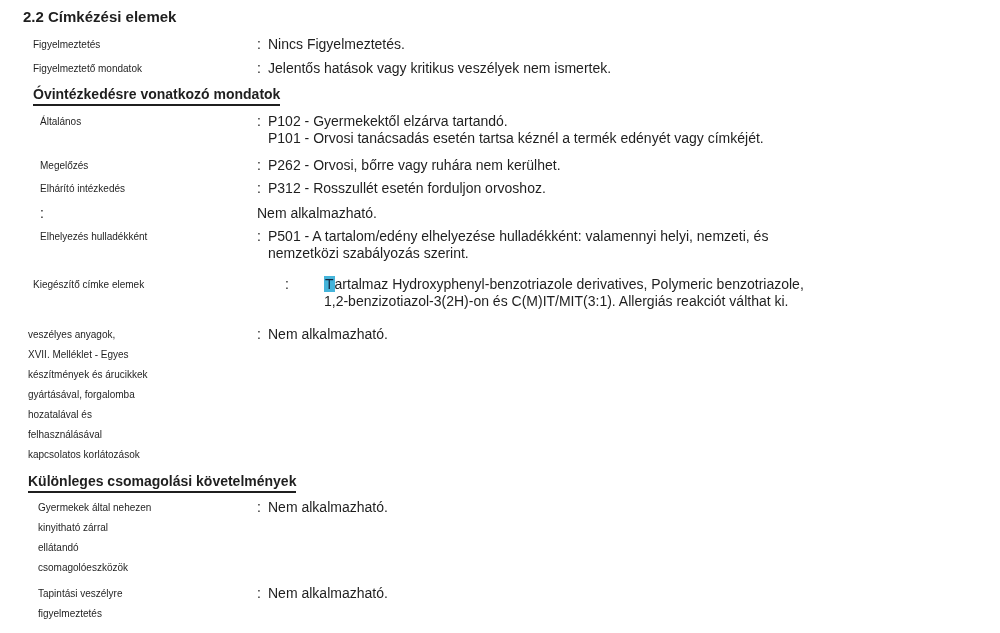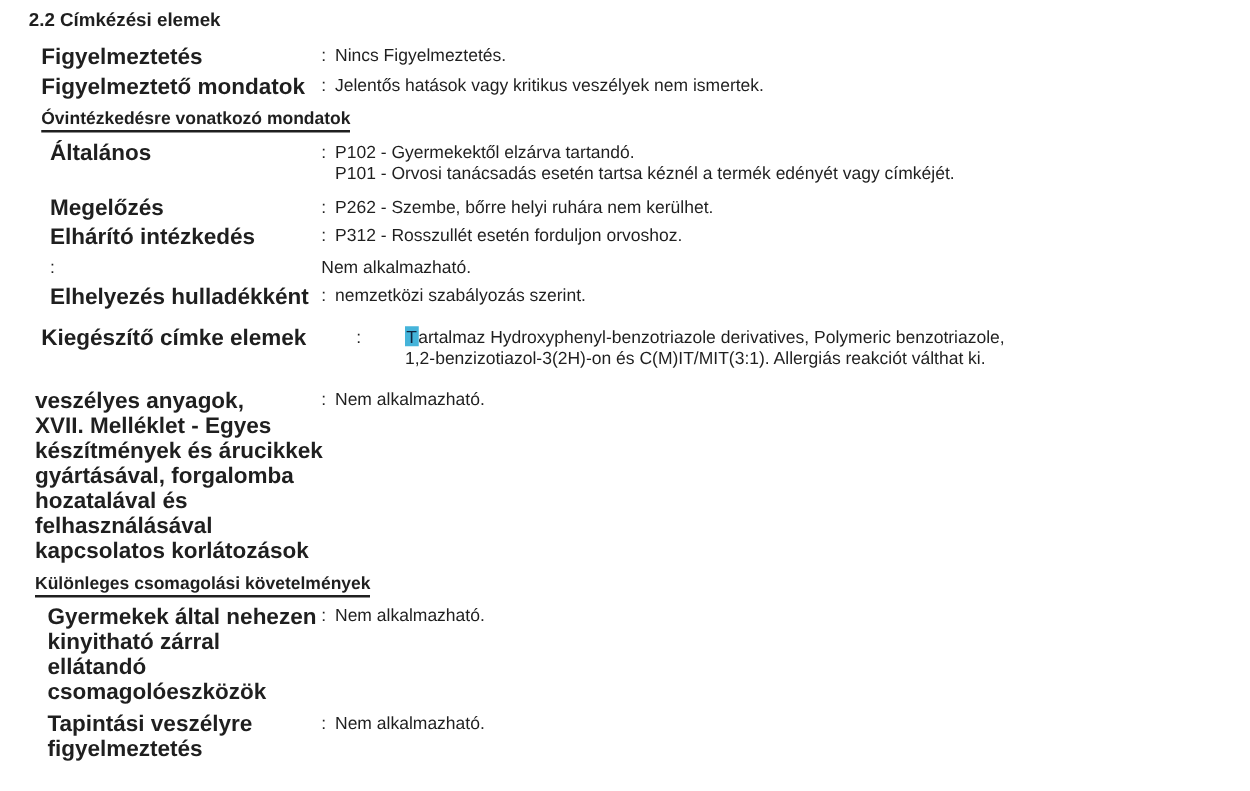--- a/index.html
+++ b/index.html
@@ -21,21 +21,21 @@
     font-size:14px;font-weight:700;line-height:20px;
   }
   .subheading .u{
     display:inline-block;
     border-bottom:2px solid #1f1f1f;
     padding-bottom:0px;
   }
   .sub-a{margin-left:33px;}
   .sub-c{margin-left:28px;}
   .row{display:grid;align-items:start;}
-  .row .label{font-weight:700;font-size:18px;line-height:20px;}
+  .row .label{font-weight:400;font-size:10px;line-height:20px;}
   .row .label div{white-space:nowrap;}
   .row .colon{font-size:14px;line-height:19px;text-align:left;}
   .row .value{font-size:14px;line-height:17px;padding-top:1px;}
   .row .value div{white-space:nowrap;}
   
   .ind-a{margin-left:33px;grid-template-columns:224px 11px auto;}
   .ind-b{margin-left:40px;grid-template-columns:217px 11px auto;}
   .ind-c{margin-left:28px;grid-template-columns:229px 11px auto;}
   .ind-d{margin-left:38px;grid-template-columns:219px 11px auto;}
   .mb3{margin-bottom:3px;}
@@ -83,21 +83,21 @@
       <div class="value">
         <div>P102 - Gyermekektől elzárva tartandó.</div>
         <div>P101 - Orvosi tanácsadás esetén tartsa kéznél a termék edényét vagy címkéjét.</div>
       </div>
     </div>
 
     <div class="row ind-b mb3">
       <div class="label">Megelőzés</div>
       <div class="colon">:</div>
       <div class="value">
-          <div>P262 - Szembe, bőrre helyi ruhára nem kerülhet.</div>
+          <div>P262 - Orvosi, bőrre vagy ruhára nem kerülhet.</div>
         </div>
     </div>
 
     <div class="row ind-b mb5">
       <div class="label">Elhárító intézkedés</div>
       <div class="colon">:</div>
       <div class="value">
           <div>P312 - Rosszullét esetén forduljon orvoshoz.</div>
         </div>
     </div>
@@ -106,20 +106,21 @@
       <div class="colon">:</div>
       <div class="value">
           <div>Nem alkalmazható.</div>
         </div>
     </div>
 
     <div class="row ind-b mb13">
       <div class="label">Elhelyezés hulladékként</div>
       <div class="colon">:</div>
       <div class="value">
+        <div>P501 - A tartalom/edény elhelyezése hulladékként: valamennyi helyi, nemzeti, és</div>
         <div>nemzetközi szabályozás szerint.</div>
       </div>
     </div>
 
     <div class="row ind-a mb15">
       <div class="label">Kiegészítő címke elemek</div>
       <div class="colon">:</div>
       <div class="value">
         <div><span class="hl">T</span><span>artalmaz Hydroxyphenyl-benzotriazole derivatives, Polymeric benzotriazole,</span></div>
         <div>1,2-benzizotiazol-3(2H)-on és C(M)IT/MIT(3:1). Allergiás reakciót válthat ki.</div>

